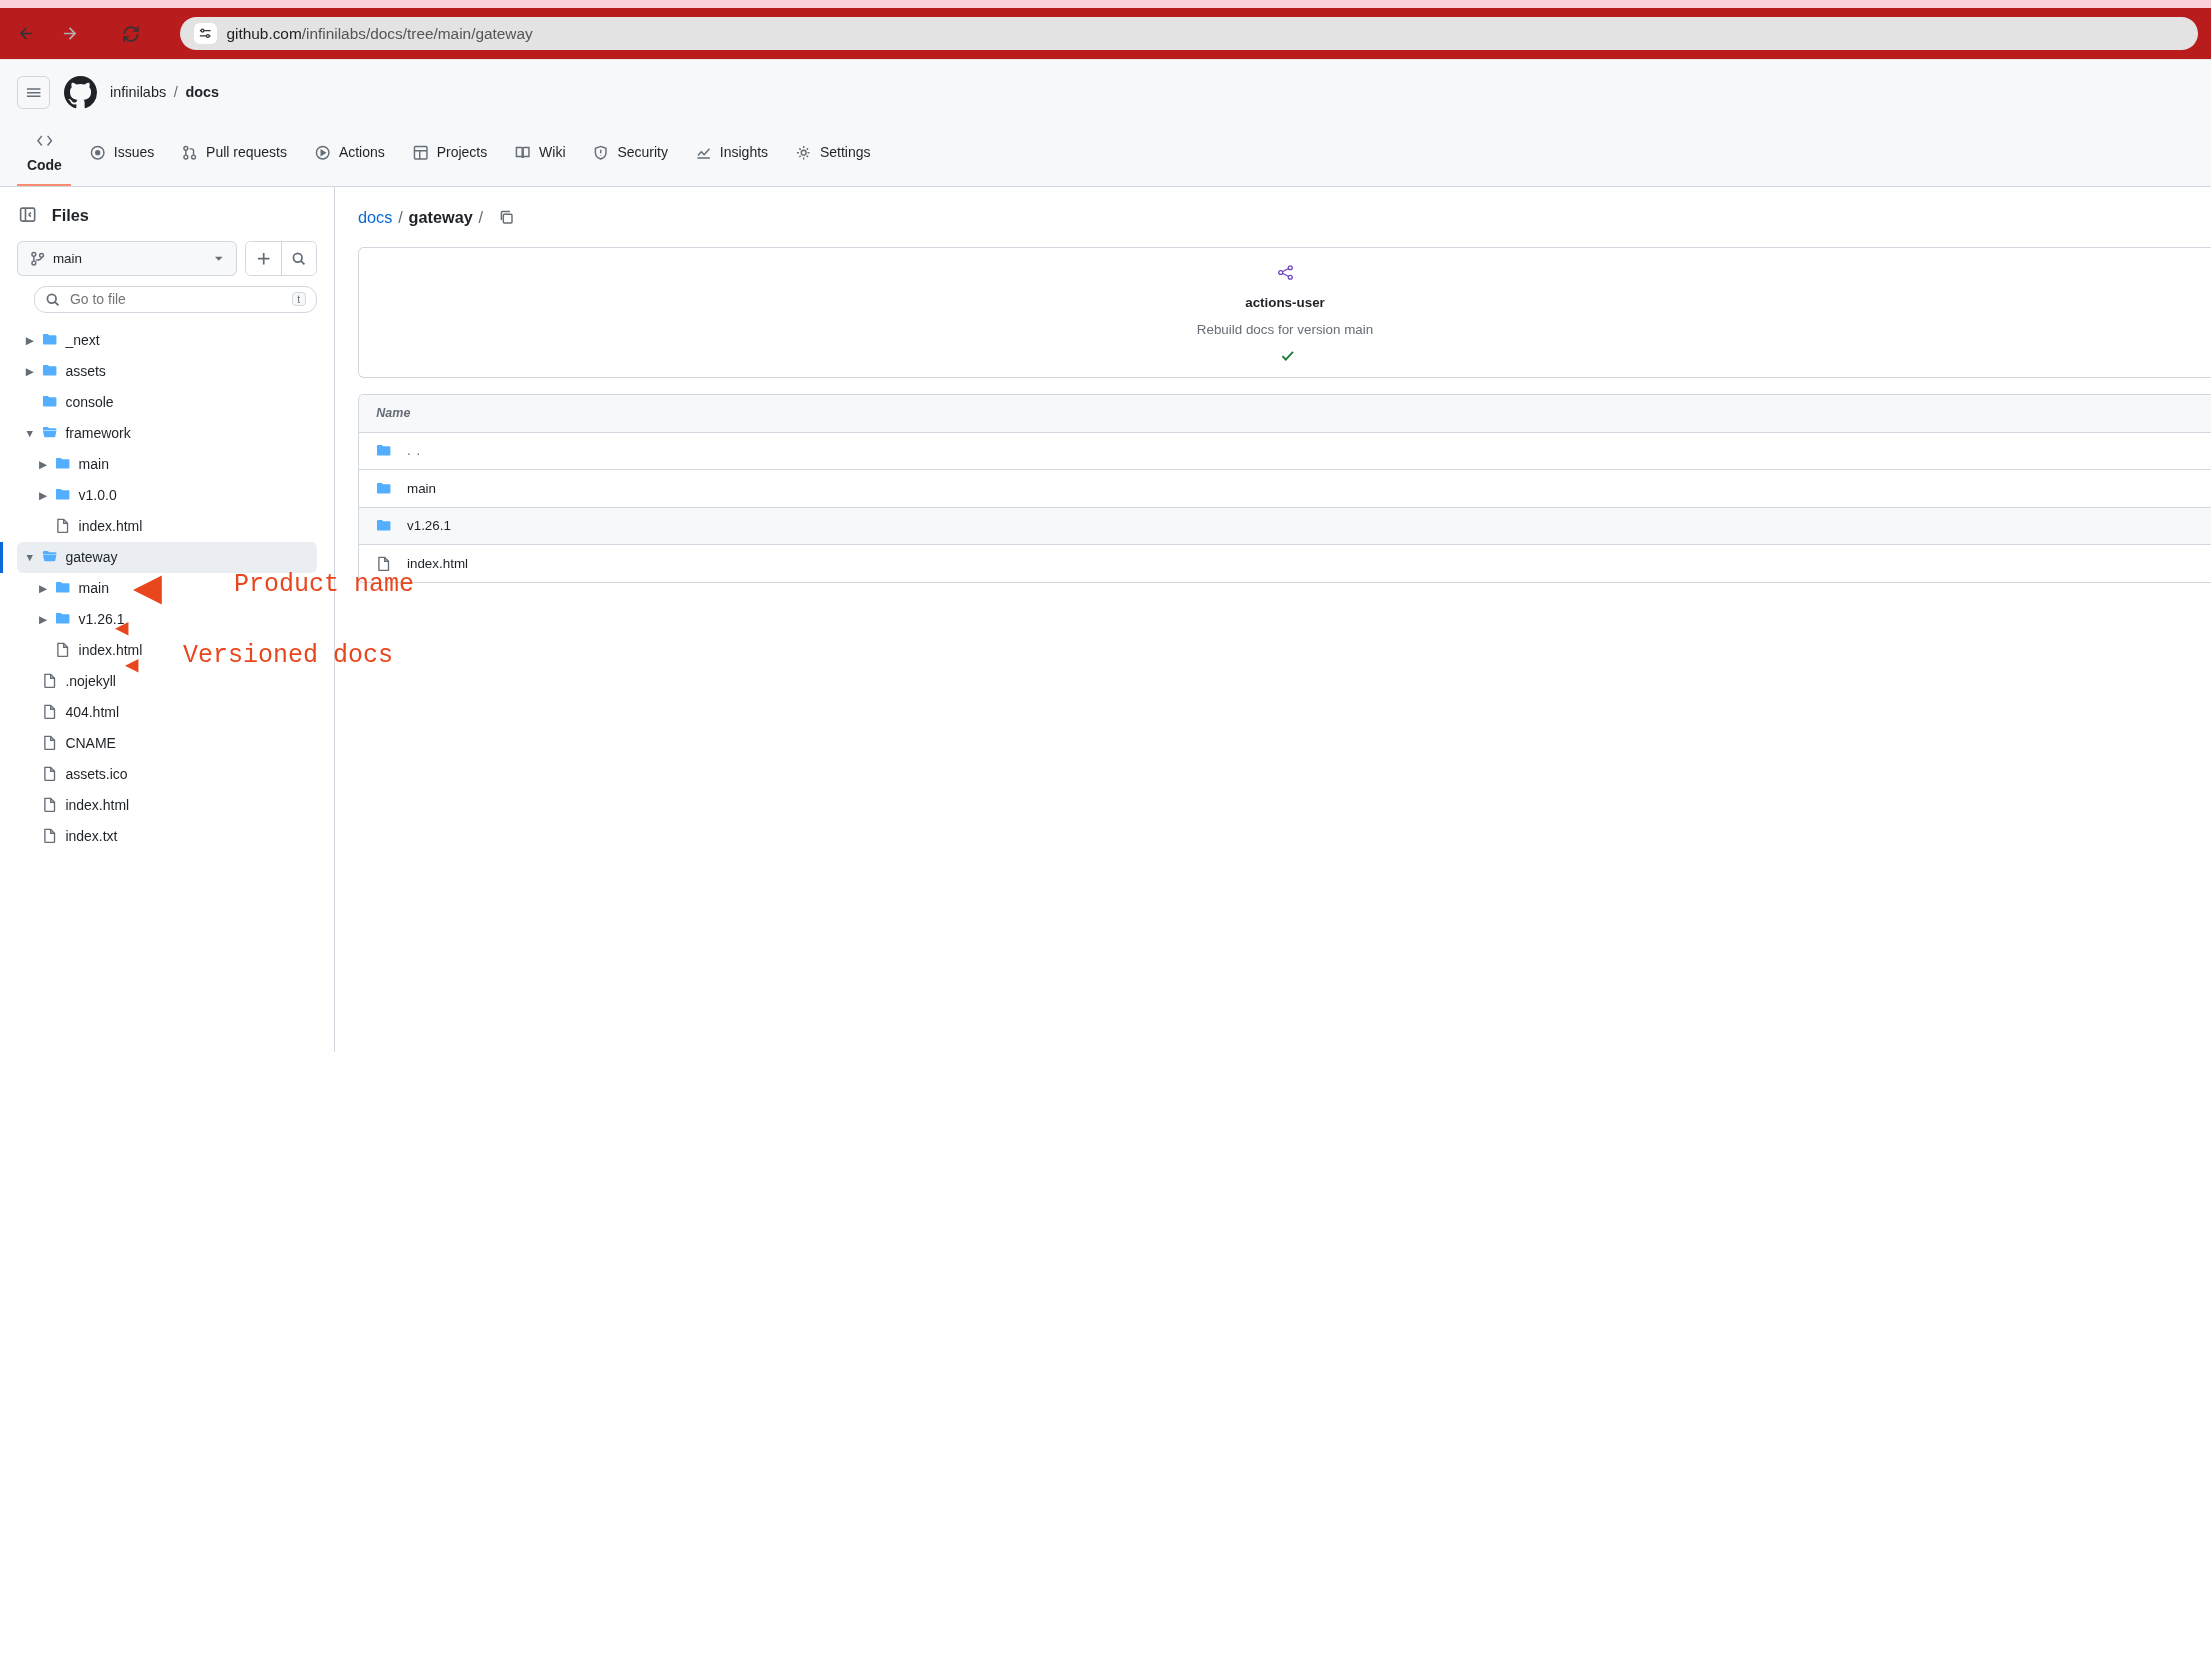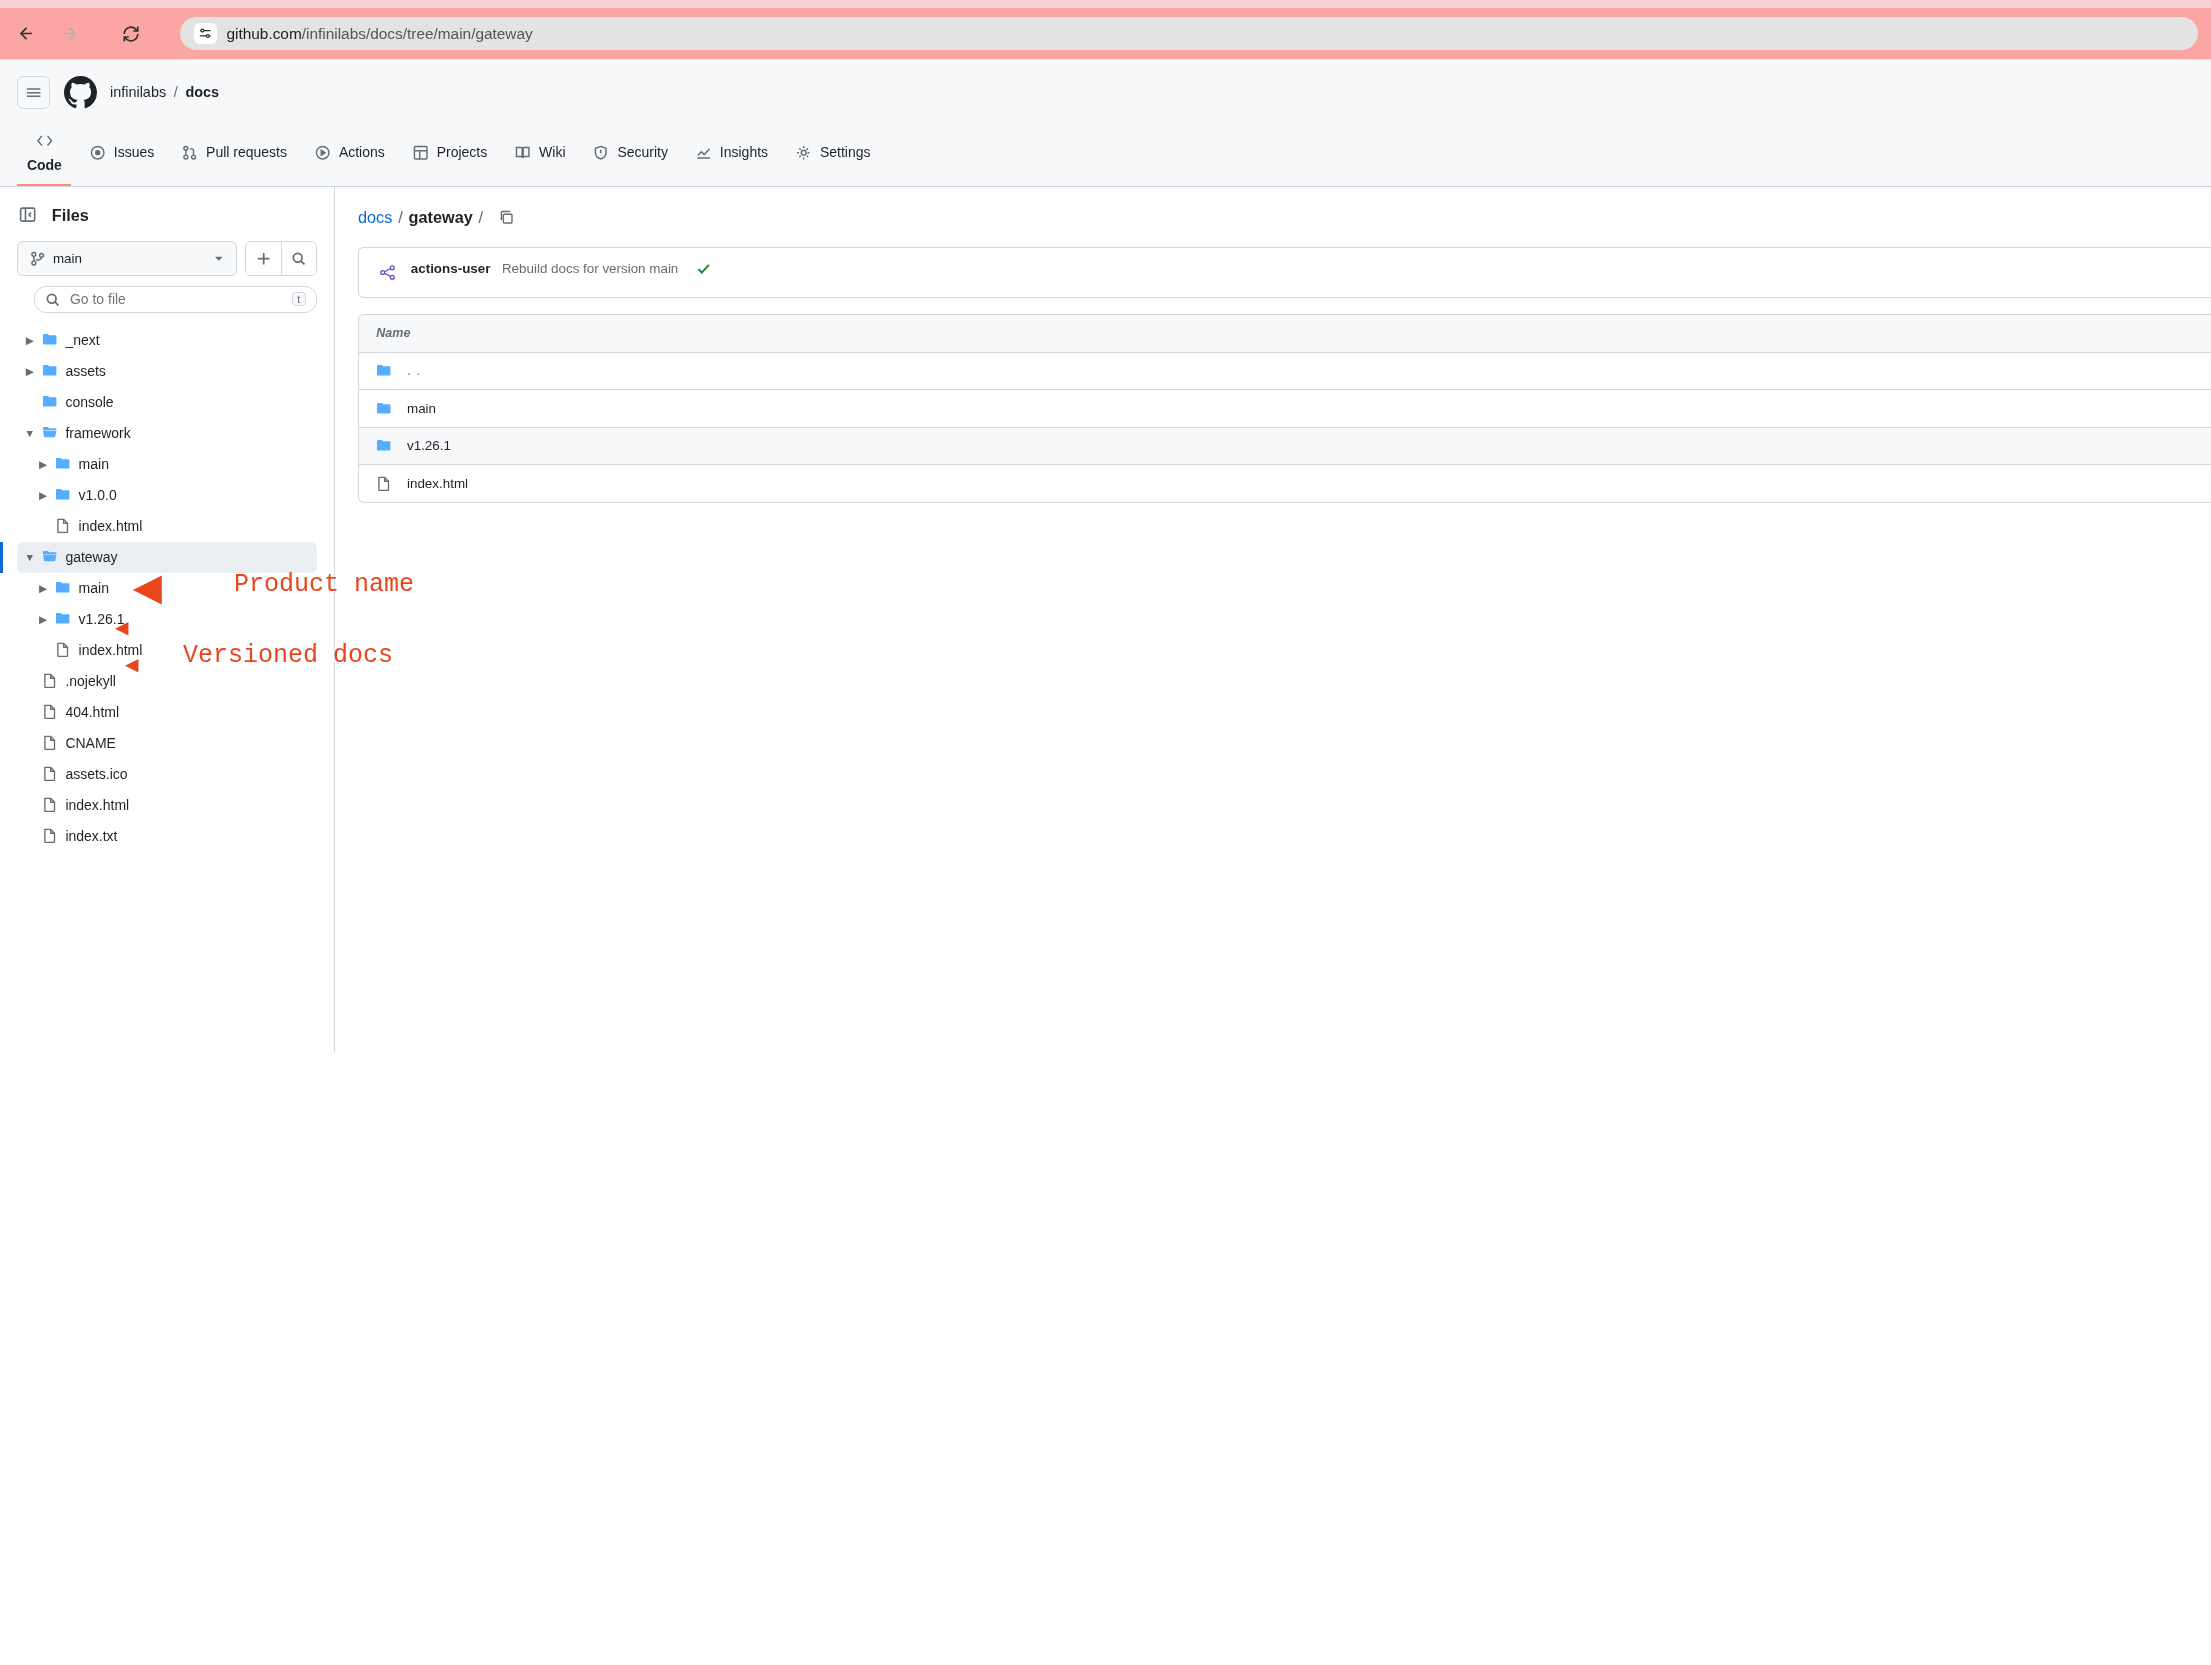--- a/index.html
+++ b/index.html
@@ -17,21 +17,21 @@
     
     
     .browser-top-strip {
       height: 7.7px;
       background: #f9d0d8;
     }
     .browser-bar {
       display: flex;
       align-items: center;
       padding: 9.6px 13.4px;
-      background: #fca5a5;
+      background: #b91c1c;
       border-bottom: 1px solid #e8e8e8;
       gap: 17.3px;
     }
     .browser-nav-btns {
       display: flex;
       gap: 15.4px;
       align-items: center;
     }
     .browser-nav-btn {
       width: 27px;
@@ -304,22 +304,24 @@
       align-items: center;
       justify-content: center;
     }
     
     .commit-box {
       border: 1px solid #d0d7de;
       border-radius: 5.8px 0 0 5.8px;
       border-right: 0;
       padding: 13.4px 17.3px;
       display: flex;
+      align-items: center;
       gap: 11.5px;
       margin-bottom: 15.4px;
+      flex-direction: column;
     }
     .commit-avatar {
       width: 23px;
       height: 23px;
       border-radius: 50%;
       background: #fff;
       display: flex;
       align-items: center;
       justify-content: center;
       color: #6f42c1;

